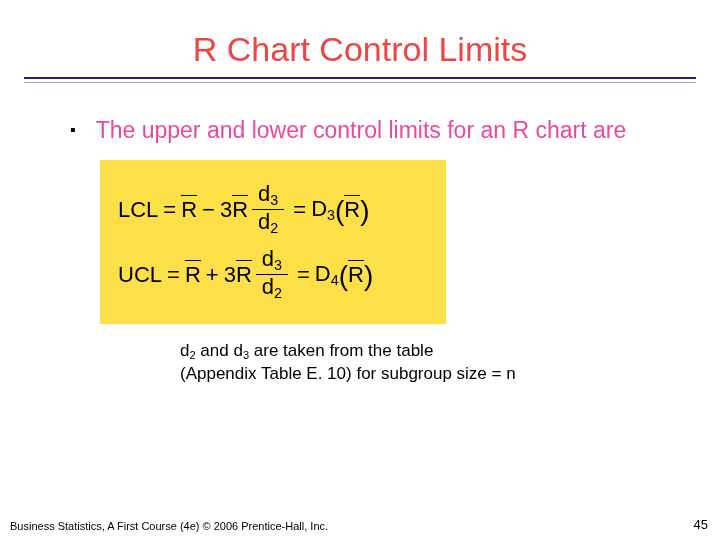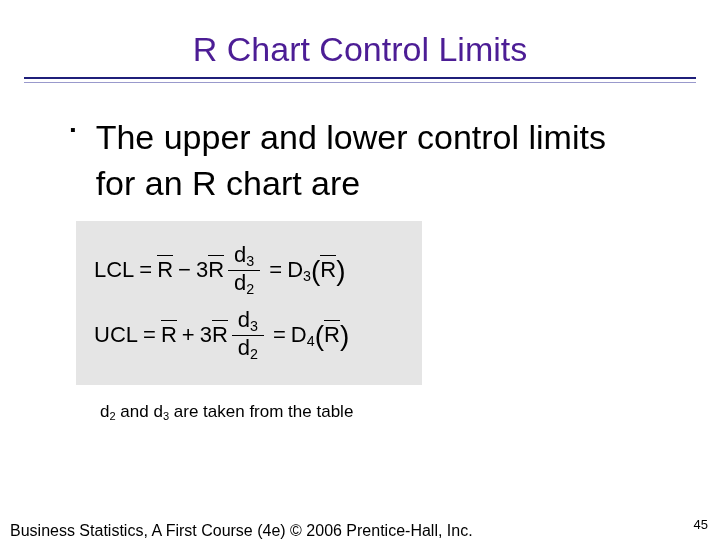--- a/index.html
+++ b/index.html
@@ -1,32 +1,32 @@
 <!DOCTYPE html>
 <html><head>
 <meta charset="utf-8">
 <style>
   html,body{margin:0;padding:0;width:720px;height:540px;background:#fff;font-family:Arial,Helvetica,sans-serif;color:#000;overflow:hidden}
-  .title{font-size:34px;color:#4c1d95;text-align:center;margin:30px 0 8px}
+  .title{font-size:34px;color:#ef4444;text-align:center;margin:30px 0 8px}
   .title-rule{margin:0 24px;border:none;border-top:2px solid #1f1f7a;border-bottom:1px solid #9999cc;height:3px}
   .bullet-wrap{display:flex;align-items:flex-start;margin:32px 70px 14px 70px}
   .bullet-mark{font-size:16px;font-weight:bold;color:#000;margin-right:20px;margin-top:6px}
-  .bullet-text{font-size:34px;line-height:1.35;color:#000000}
-  .formula-box{background:#e5e5e5;margin-left:76px;padding:12px 18px 12px 18px;width:310px}
+  .bullet-text{font-size:23px;line-height:1.35;color:#ec4899}
+  .formula-box{background:#fde047;margin-left:100px;padding:12px 18px 12px 18px;width:310px}
   .formula{font-size:22px;display:flex;align-items:center;margin:10px 0}
   .rbar{position:relative;display:inline-block}
   .rbar::before{content:"";position:absolute;left:0;right:0;top:-2px;border-top:1.5px solid #000}
   .frac{display:inline-flex;flex-direction:column;align-items:center;margin:0 4px}
   .frac .num{border-bottom:1.5px solid #000;padding:0 6px;line-height:1.1}
   .frac .den{padding:0 6px;line-height:1.1}
   sub{font-size:0.65em;vertical-align:-0.3em}
   .paren{font-size:28px;position:relative;top:1px}
   .where-block{margin:16px 0 0 100px;font-size:17px;line-height:1.35}
-  .where-indent{}
-  .footer{position:absolute;bottom:0;left:10px;right:10px;font-size:16px;color:#000}
+  .where-indent{margin-left:80px}
+  .footer{position:absolute;bottom:8px;left:10px;right:10px;font-size:11px;color:#000}
   .pagenum{position:absolute;bottom:8px;right:12px;font-size:13px;color:#000000}
 </style>
 </head>
 <body>
 
 <div class="title">R Chart Control Limits</div>
 <hr class="title-rule">
 
 <div class="bullet-wrap">
   <span class="bullet-mark">▪</span>
@@ -68,16 +68,17 @@
     <span class="paren">(</span>
     <span class="rbar">R</span>
     <span class="paren">)</span>
   </div>
 </div>
 
 <div class="where-block">
   <div class="where-indent">
     <span>d</span><sub>2</sub><span> and </span><span>d</span><sub>3</sub><span>  are taken from the table</span>
   </div>
+  <div class="where-indent">(Appendix Table E. 10) for subgroup size = n</div>
 </div>
 
 <div class="footer">Business Statistics, A First Course (4e) © 2006 Prentice-Hall, Inc.</div>
 <div class="pagenum">45</div>
 
 </body></html>

